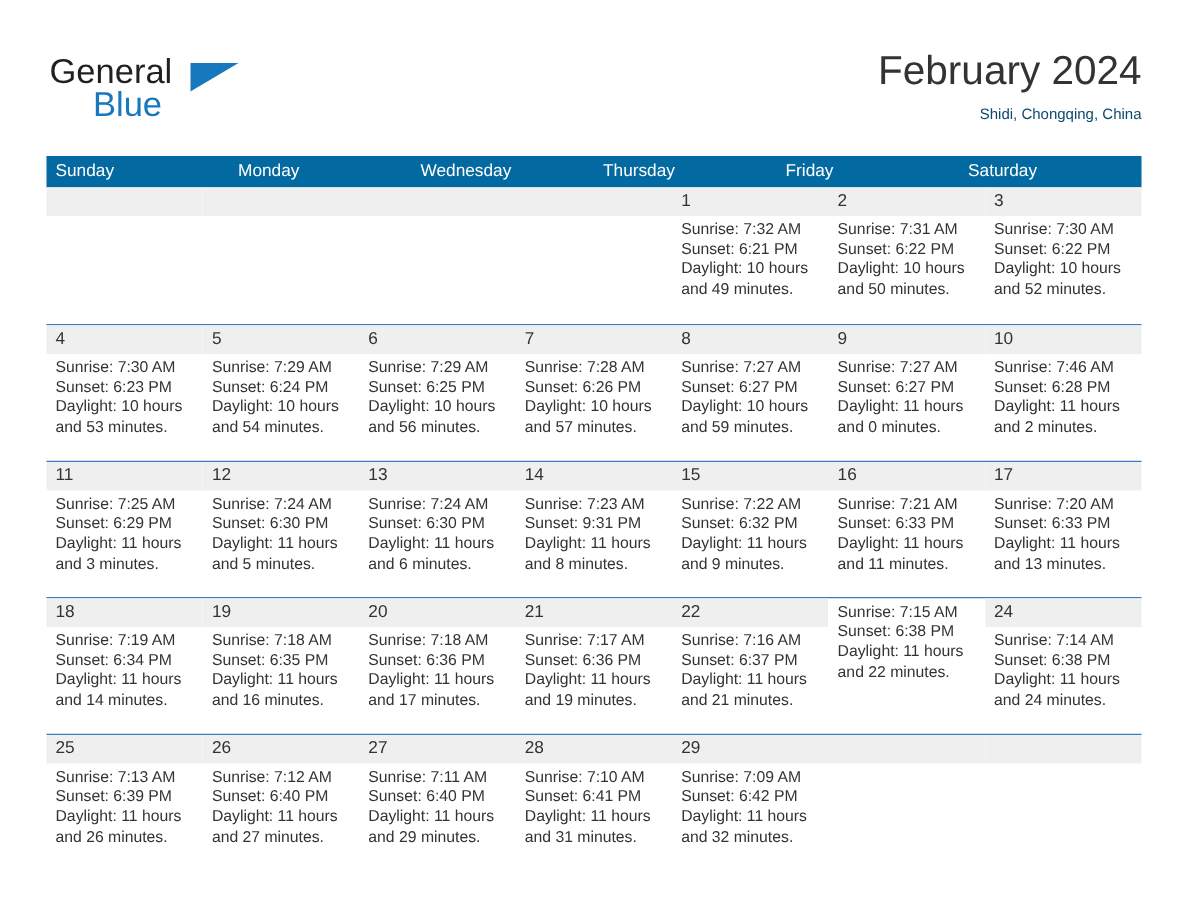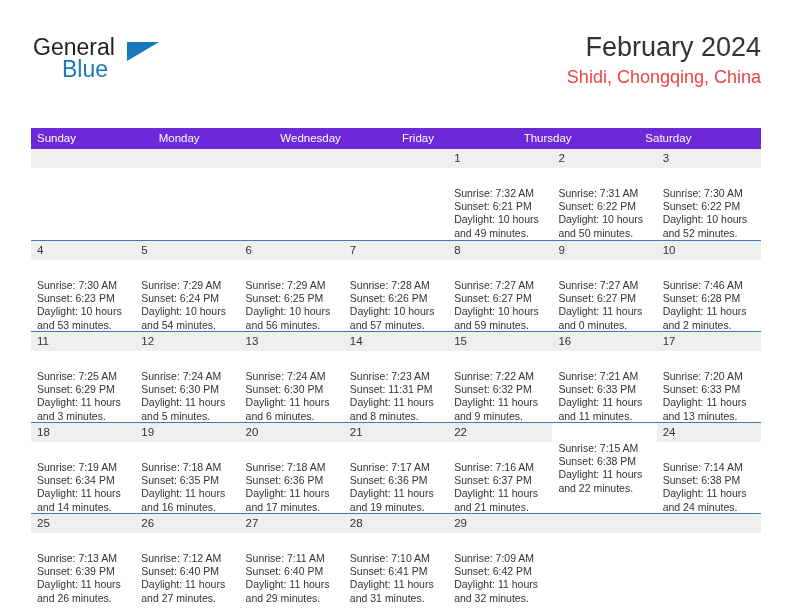--- a/index.html
+++ b/index.html
@@ -73,38 +73,37 @@
   }
   .cal-title {
     font-size: 27px;
     color: #333333;
     line-height: 34px;
     white-space: nowrap;
     text-align: right;
   }
   .cal-subtitle {
     margin-top: 4px;
-    font-size: 18px;
-    color: #ef4444;
+    font-size: 10px;
+    color: #0c4a6e;
     line-height: 18px;
     white-space: nowrap;
   }
 
   
   .calendar {
     position: absolute;
     left: 31px;
     top: 104px;
     width: 730px;
   }
   .dow-row {
     display: flex;
-    background: #6d28d9;
+    background: #0369a1;
     height: 21px;
-    margin-top: 24px;
   }
   .dow {
     flex: 1 1 0;
     color: #ffffff;
     font-size: 11.5px;
     line-height: 21px;
     padding-left: 6px;
     box-sizing: border-box;
     white-space: nowrap;
   }
@@ -131,21 +130,21 @@
   }
   .day-num {
     font-size: 11.5px;
     color: #333333;
     line-height: 19px;
     padding-left: 6px;
     display: block;
     white-space: nowrap;
   }
   .day-info {
-    padding: 19px 7px 0 6px;
+    padding: 3px 7px 0 6px;
     font-size: 10.5px;
     line-height: 13.2px;
     color: #333333;
   }
   .day-info div {
     white-space: nowrap;
   }
 </style>
 </head>
 <body>
@@ -162,22 +161,22 @@
       <div class="cal-title">February 2024</div>
       <div class="cal-subtitle">Shidi, Chongqing, China</div>
     </div>
   </div>
 
   <div class="calendar">
     <div class="dow-row">
       <div class="dow">Sunday</div>
       <div class="dow">Monday</div>
       <div class="dow">Wednesday</div>
+      <div class="dow">Thursday</div>
       <div class="dow">Friday</div>
-      <div class="dow">Thursday</div>
       <div class="dow">Saturday</div>
     </div>
 
     <div class="week first">
       <div class="day empty">
         <div class="day-num-bar">
             <span class="day-num"></span>
           </div>
 
       </div>
@@ -347,21 +346,21 @@
           <div>Daylight: 11 hours</div>
           <div>and 6 minutes.</div>
         </div>
       </div>
       <div class="day">
         <div class="day-num-bar">
             <span class="day-num">14</span>
           </div>
         <div class="day-info">
           <div>Sunrise: 7:23 AM</div>
-          <div>Sunset: 11:31 PM</div>
+          <div>Sunset: 9:31 PM</div>
           <div>Daylight: 11 hours</div>
           <div>and 8 minutes.</div>
         </div>
       </div>
       <div class="day">
         <div class="day-num-bar">
             <span class="day-num">15</span>
           </div>
         <div class="day-info">
           <div>Sunrise: 7:22 AM</div>

